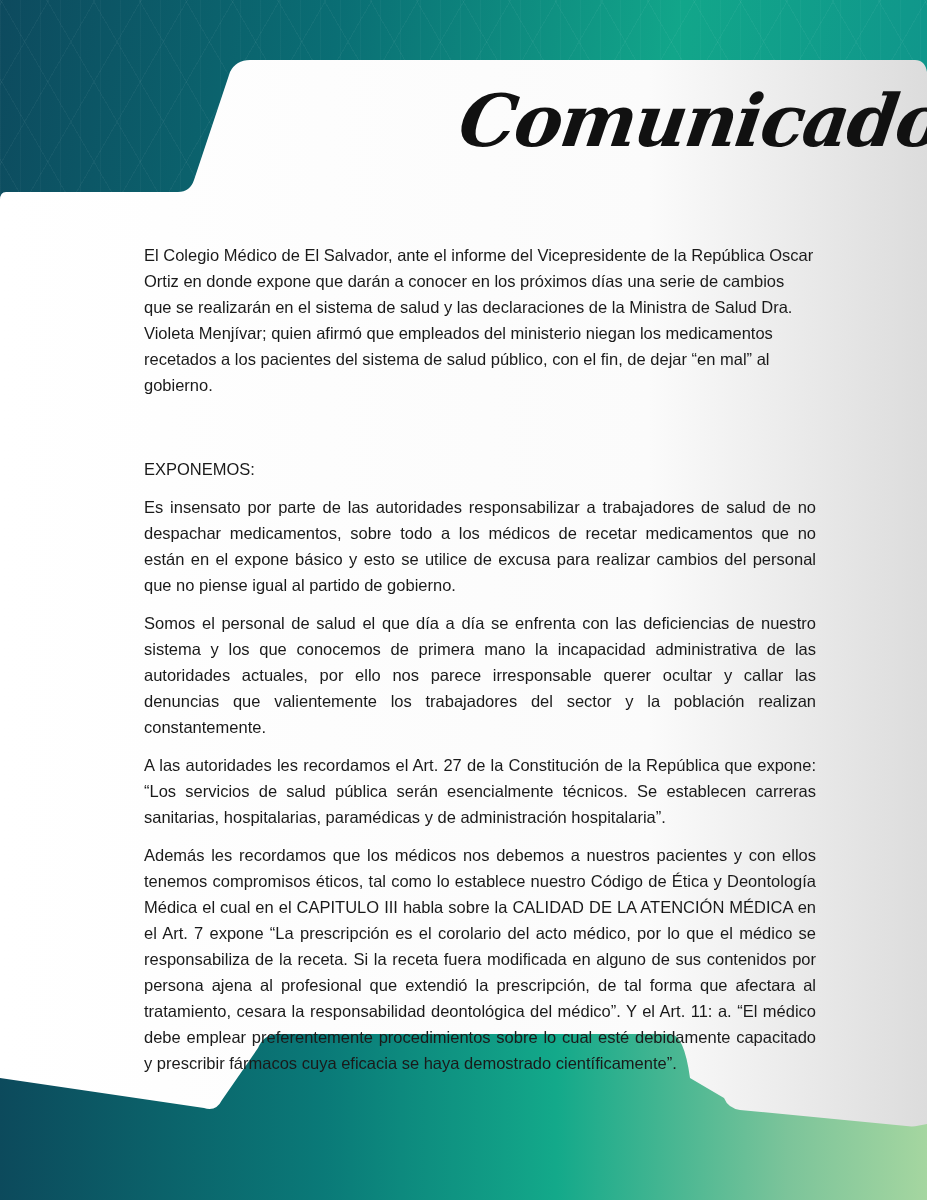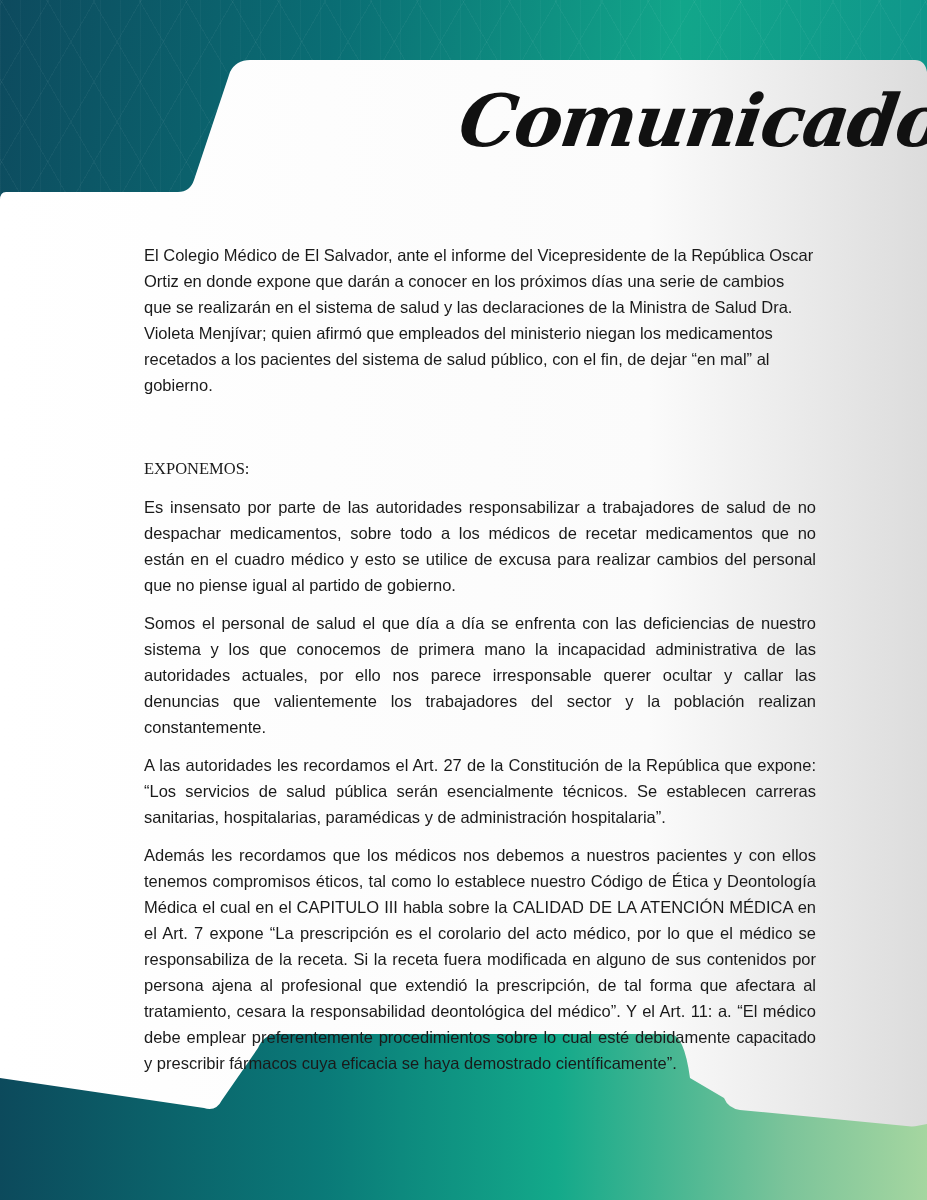--- a/index.html
+++ b/index.html
@@ -29,21 +29,21 @@
     font-size: 72px; color: #111; letter-spacing: -2px;
     transform: skewX(-8deg);
   }
   .content {
     position: absolute; left: 144px; top: 242px; width: 672px;
     font-family: "Liberation Sans", sans-serif; font-size: 16.5px;
     line-height: 26px; color: #1a1a1a;
   }
   .content p { margin: 0 0 12px 0; text-align: justify; }
   .content p.intro { text-align: left; margin-bottom: 58px; }
-  .content p.heading { margin-bottom: 12px; font-family: Liberation Serif, serif; }
+  .content p.heading { margin-bottom: 12px; }
 </style>
 </head>
 <body>
 
 <div class="bg-pattern"></div>
 <div class="bottom-bg"></div>
 
 <div class="paper">
   <svg width="927" height="1200" viewBox="0 0 927 1200">
     <defs>
@@ -73,17 +73,17 @@
     <path d="M 0 1126 L 204 1160 Q 216 1162 220 1150 L 256 1100 Q 262 1085 278 1085 L 666 1085 Q 680 1085 686 1100
              L 718 1152 Q 724 1164 738 1160 L 927 1124 L 927 1200 L 0 1200 Z" fill="url(#fg)"></path>
   </svg>
 </div>
 
 <div class="title">Comunicado</div>
 
 <div class="content">
   <p class="intro">El Colegio Médico de El Salvador, ante el informe del Vicepresidente de la República Oscar Ortiz en donde expone que darán a conocer en los próximos días una serie de cambios que se realizarán en el sistema de salud y las declaraciones de la Ministra de Salud Dra. Violeta Menjívar; quien afirmó que empleados del ministerio niegan los medicamentos recetados a los pacientes del sistema de salud público, con el fin, de dejar “en mal” al gobierno.</p>
   <p class="heading">EXPONEMOS:</p>
-  <p>Es insensato por parte de las autoridades responsabilizar a trabajadores de salud de no despachar medicamentos, sobre todo a los médicos de recetar medicamentos que no están en el cuadro médico y esto se utilice de excusa para realizar cambios del personal que no piense igual al partido de gobierno.</p>
+  <p>Es insensato por parte de las autoridades responsabilizar a trabajadores de salud de no despachar medicamentos, sobre todo a los médicos de recetar medicamentos que no están en el expone básico y esto se utilice de excusa para realizar cambios del personal que no piense igual al partido de gobierno.</p>
   <p>Somos el personal de salud el que día a día se enfrenta con las deficiencias de nuestro sistema y los que conocemos de primera mano la incapacidad administrativa de las autoridades actuales, por ello nos parece irresponsable querer ocultar y callar las denuncias que valientemente los trabajadores del sector y la población realizan constantemente.</p>
   <p>A las autoridades les recordamos el Art. 27 de la Constitución de la República que expone: “Los servicios de salud pública serán esencialmente técnicos. Se establecen carreras sanitarias, hospitalarias, paramédicas y de administración hospitalaria”.</p>
   <p>Además les recordamos que los médicos nos debemos a nuestros pacientes y con ellos tenemos compromisos éticos, tal como lo establece nuestro Código de Ética y Deontología Médica el cual en el CAPITULO III habla sobre la CALIDAD DE LA ATENCIÓN MÉDICA en el Art. 7 expone “La prescripción es el corolario del acto médico, por lo que el médico se responsabiliza de la receta. Si la receta fuera modificada en alguno de sus contenidos por persona ajena al profesional que extendió la prescripción, de tal forma que afectara al tratamiento, cesara la responsabilidad deontológica del médico”. Y el Art. 11: a. “El médico debe emplear preferentemente procedimientos sobre lo cual esté debidamente capacitado y prescribir fármacos cuya eficacia se haya demostrado científicamente”.</p>
 </div>
 
 </body></html>

